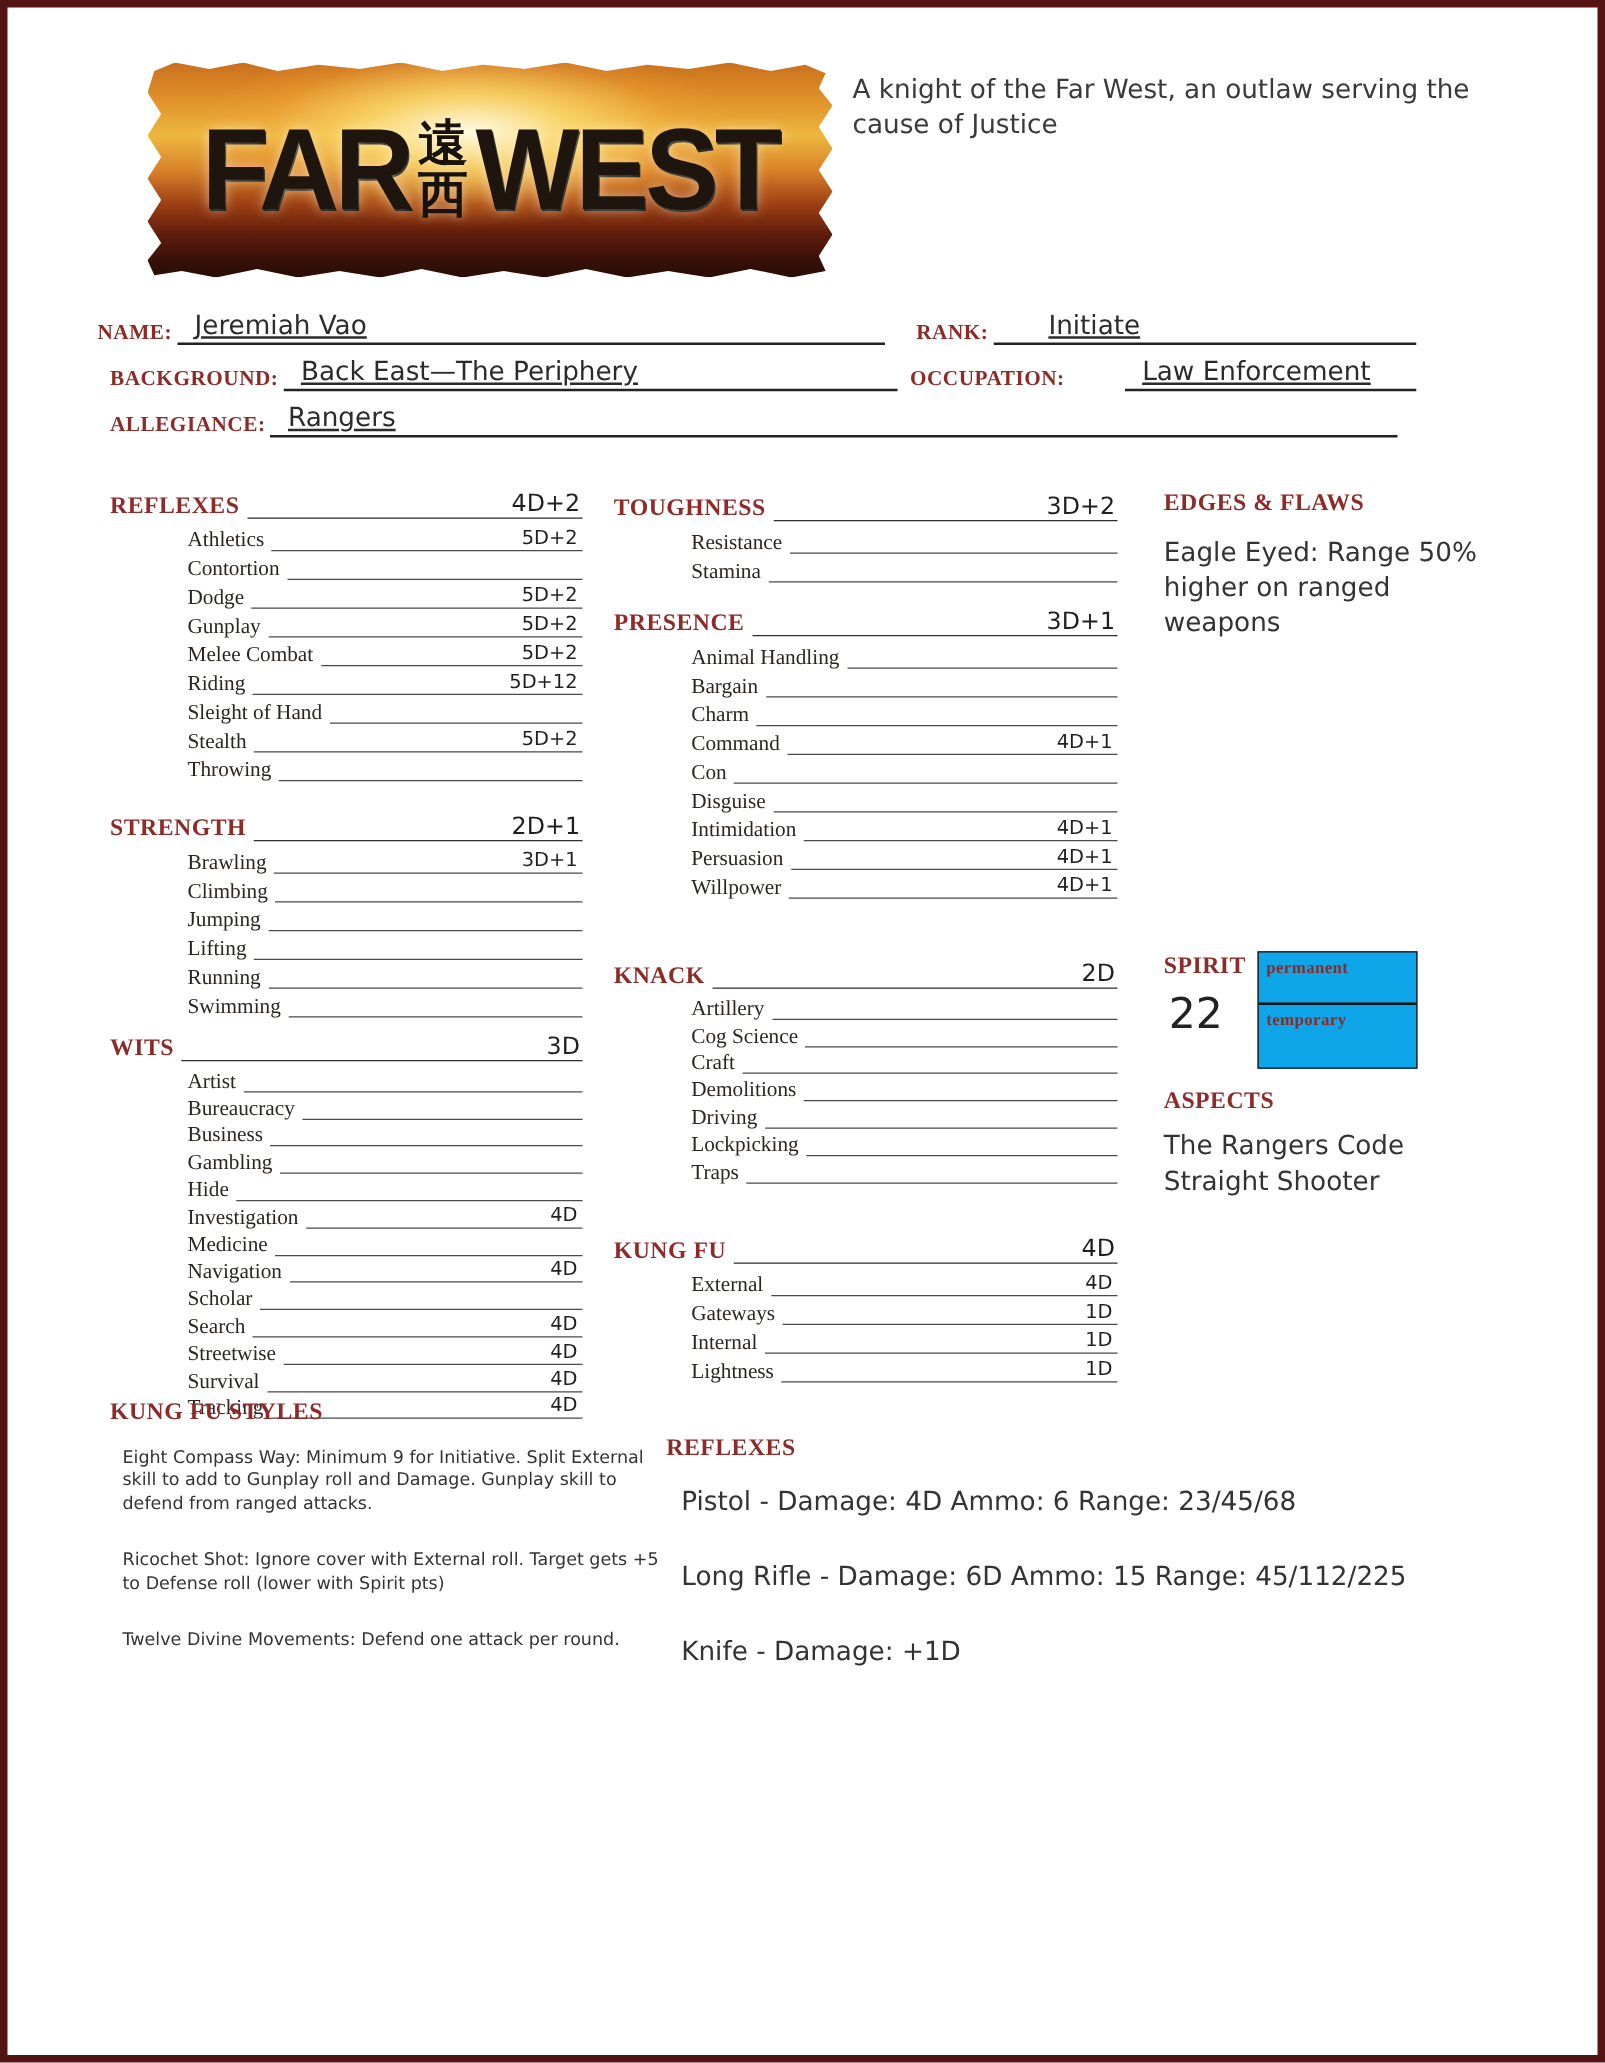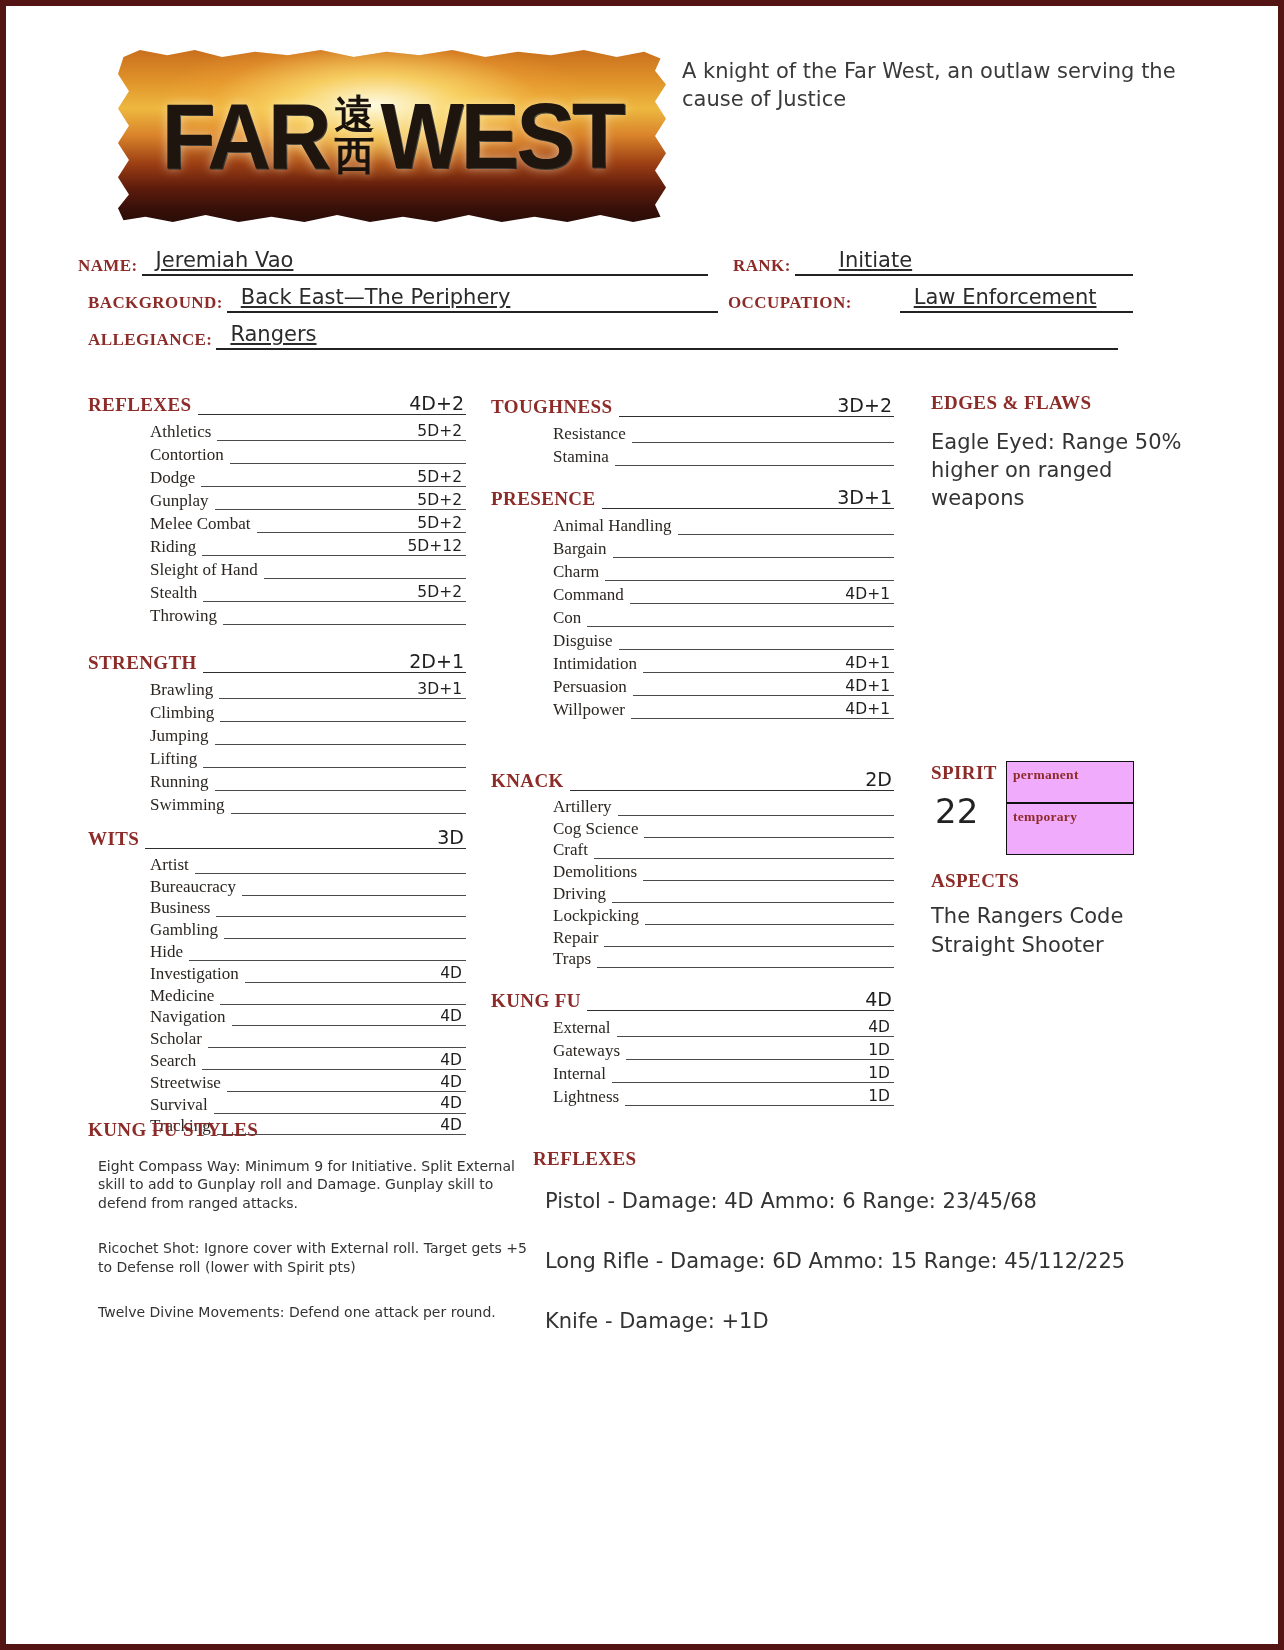--- a/index.html
+++ b/index.html
@@ -51,21 +51,21 @@
         display:inline-block;padding:0 4px 1px 0;line-height:1.05;}
 
   
   .side-head{font-weight:bold;font-size:19px;letter-spacing:.4px;color:#8c2b28;line-height:1.1;}
   .hand{font-family:"DejaVu Sans",sans-serif;color:#333;}
   .edges-text{font-size:21px;line-height:1.34;margin-top:14px;}
   .spirit-wrap{position:relative;height:110px;text-decoration:underline;}
   .spirit-label{position:absolute;left:0;top:2px;}
   .spirit-value{position:absolute;left:4px;top:30px;font-size:34px;color:#222;}
   .spirit-box{position:absolute;left:75px;top:0;width:128px;height:94px;
-        border:1.5px solid #111;box-sizing:border-box;background:#f0abfc;}
+        border:1.5px solid #111;box-sizing:border-box;background:#0ea5e9;}
   .spirit-cell-top{height:42px;border-bottom:2.5px solid #111;box-sizing:border-box;padding:3px 6px;}
   .spirit-cell-bottom{padding:3px 6px;}
   .spirit-cell-label{font-weight:bold;font-size:13.5px;color:#8c2b28;letter-spacing:.3px;}
   .aspect-item{font-size:21px;line-height:1.38;}
   .aspects-list{margin-top:10px;}
 
   
   .bottom-sec{position:absolute;}
   .kfs-entry{font-size:14px;line-height:1.32;margin:0 0 27px 10px;}
   .kfs-list{margin-top:16px;}
@@ -388,24 +388,20 @@
           <div class="skill-row">
             <span class="skill-name">Driving</span>
             <span class="skill-rule"><span class="skill-value"></span></span>
           </div>
 
           <div class="skill-row">
             <span class="skill-name">Lockpicking</span>
             <span class="skill-rule"><span class="skill-value"></span></span>
           </div>
 
-          <div class="skill-row">
-            <span class="skill-name">Repair</span>
-            <span class="skill-rule"><span class="skill-value"></span></span>
-          </div>
 
           <div class="skill-row">
             <span class="skill-name">Traps</span>
             <span class="skill-rule"><span class="skill-value"></span></span>
           </div>
         </div>
     </div>
     <div class="attr-block" style="top:606px;">
       <div class="attr-head">
         <span class="attr-label">KUNG FU</span>

